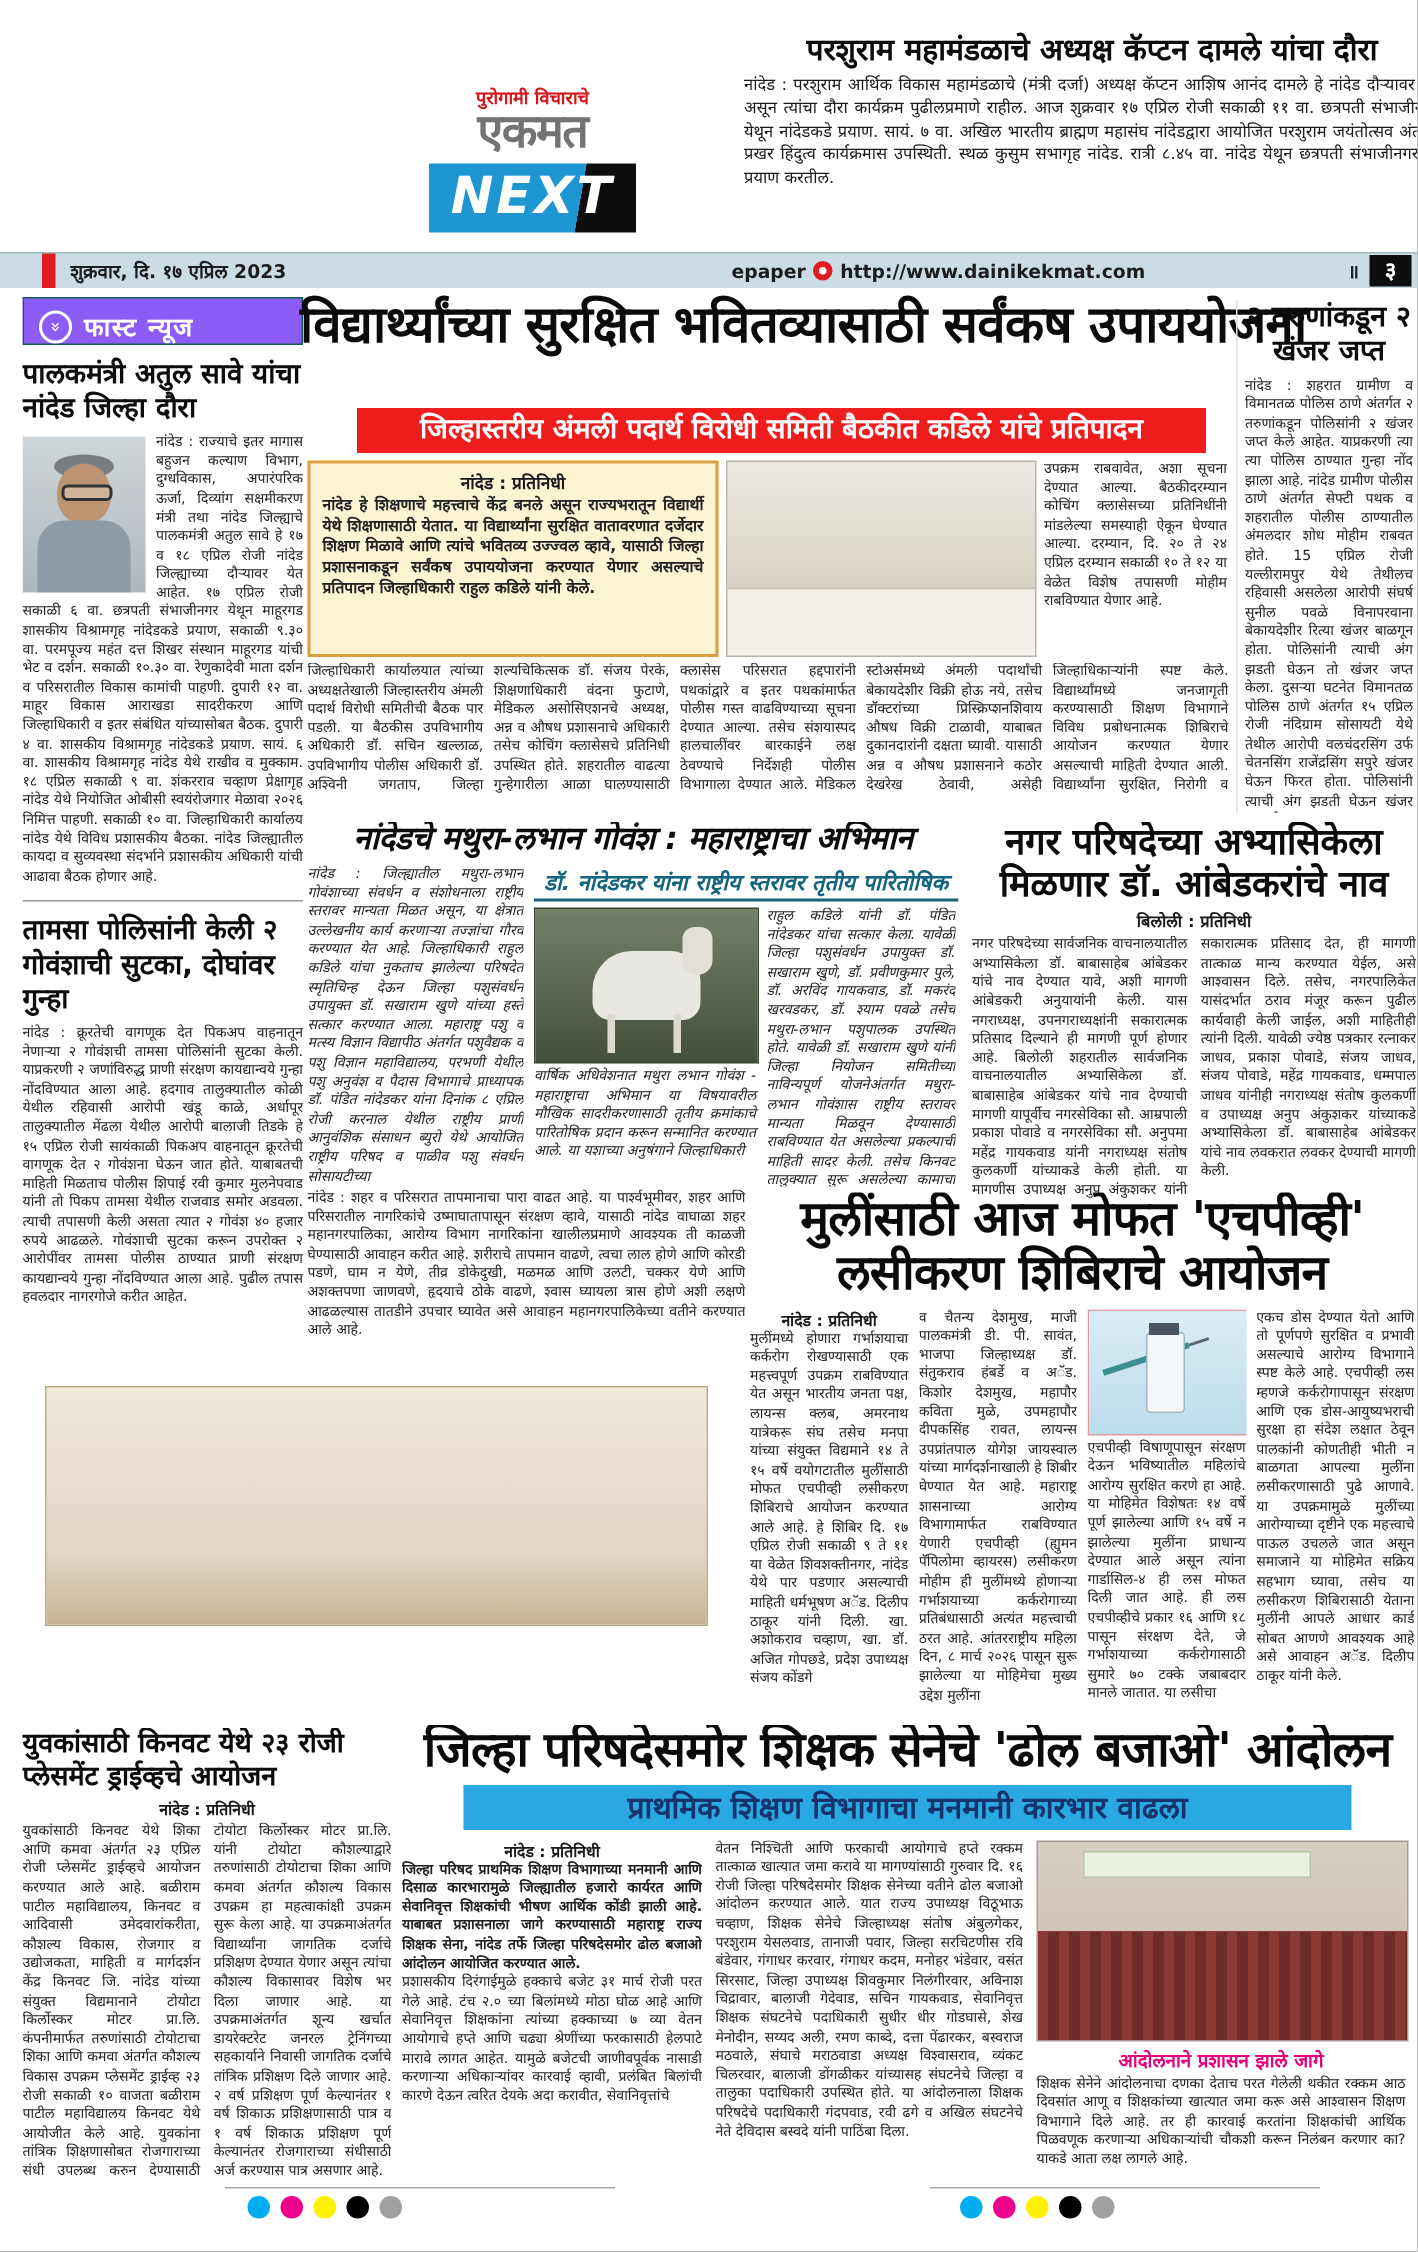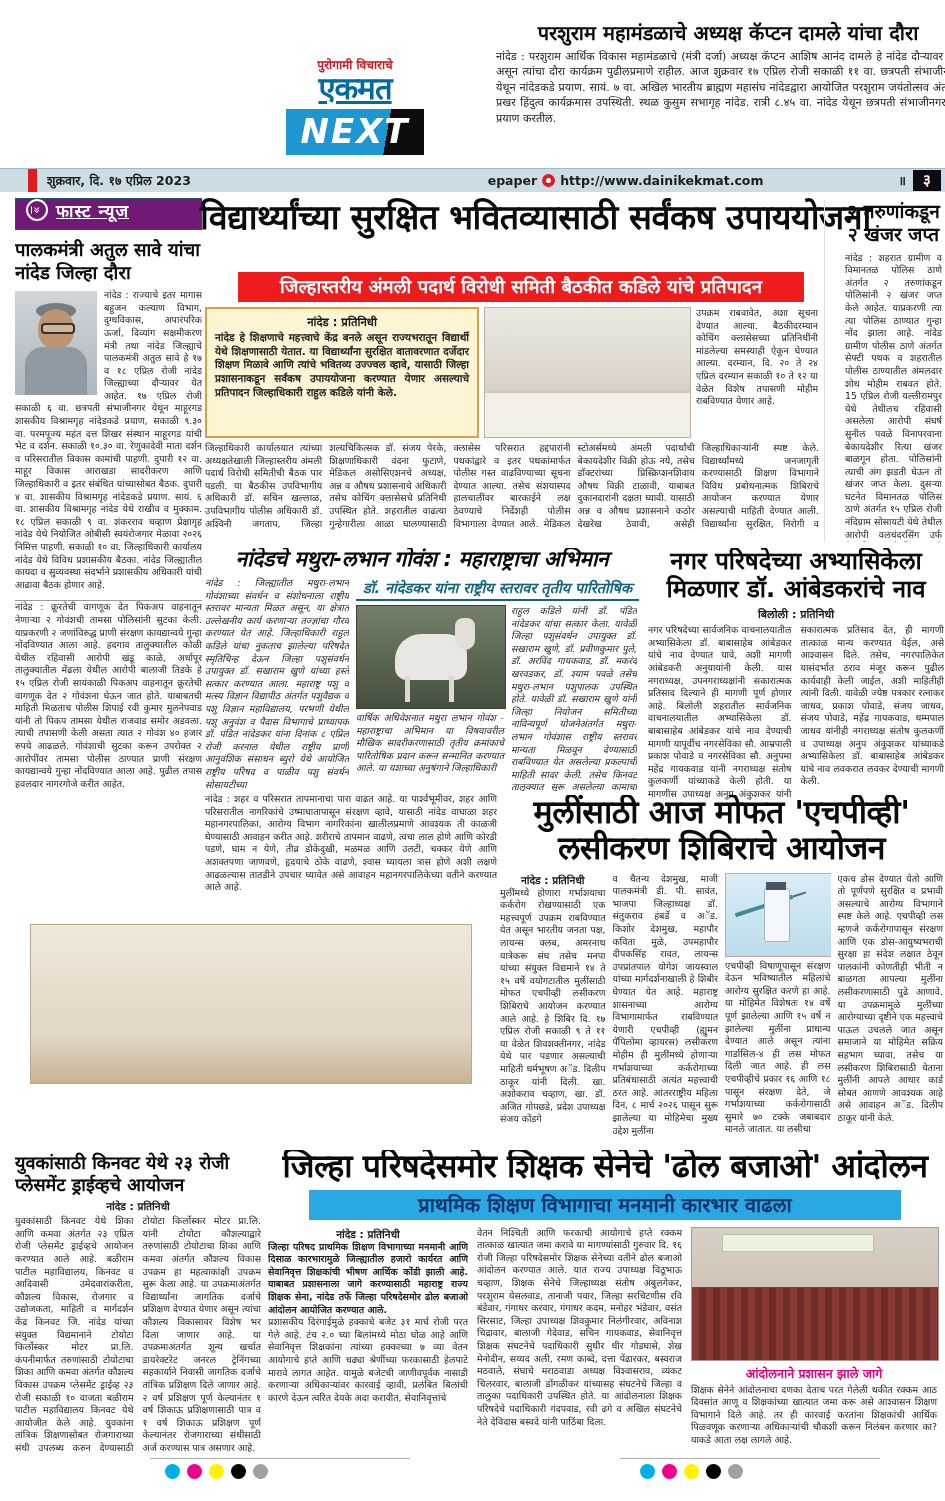--- a/index.html
+++ b/index.html
@@ -6,41 +6,41 @@
   html,body{margin:0;padding:0;background:#888;}
   .page{position:relative;width:945px;height:1501px;background:#ffffff;margin:0 auto;overflow:hidden;
         font-family:"DejaVu Sans","Liberation Sans",sans-serif;color:#1a1a1a;}
   .jt{text-align:justify;}
   .bodytxt{font-size:9.4px;line-height:1.34;color:#222;}
 
   
   .masthead-city{position:absolute;left:40px;top:44px;font-size:74px;line-height:1.0;font-weight:bold;color:#0a0a0a;letter-spacing:-2px;}
   .brand{position:absolute;left:260px;top:56px;width:190px;text-align:center;}
   .brand .tagline{font-size:12px;font-weight:bold;color:#d6151c;}
-  .brand .ekmat{font-size:31px;font-weight:bold;color:#0369a1;line-height:1.0;letter-spacing:-1px;text-decoration:underline;}
+  .brand .ekmat{font-size:31px;font-weight:bold;color:#737373;line-height:1.0;letter-spacing:-1px;}
   .next-box{margin-top:5px;display:inline-block;padding:2px 14px 4px;background:linear-gradient(100deg,#1e96d2 72%,#0d0d0d 72%);
             color:#fff;font-size:34px;font-weight:bold;font-style:italic;letter-spacing:2px;}
   .top-article{position:absolute;left:468px;top:22px;width:464px;margin-left:28px;}
   .top-article h2{margin:0 0 4px;font-size:20px;line-height:1.15;text-align:center;color:#0c0c0c;}
   .top-article p{margin:0;font-size:11px;line-height:1.4;}
 
   .dateline{position:absolute;left:0;top:168px;width:945px;height:23px;background:#ccdce4;border-top:1px solid #9fb9c4;
             display:flex;align-items:center;font-size:12.5px;font-weight:bold;color:#1c1c1c;}
   .dateline .redblock{width:9px;height:23px;background:#e11b22;margin-left:28px;}
   .dateline .date{margin-left:10px;}
   .dateline .egroup{margin-left:auto;display:flex;align-items:center;gap:5px;font-weight:bold;}
   .edot{width:13px;height:13px;border-radius:50%;background:#e11b22;display:inline-block;position:relative;}
   .edot:after{content:"";position:absolute;left:4px;top:4px;width:5px;height:5px;border-radius:50%;background:#fff;}
   .dateline .sp{width:135px;}
   .dateline .bars{font-weight:bold;color:#123;letter-spacing:1px;}
   .pagenum{width:28px;height:21px;background:#0d0d0d;color:#fff;text-align:center;line-height:21px;font-size:15px;margin:0 4px 0 6px;}
 
   
   .fast-news{position:absolute;left:15px;top:198px;width:187px;height:722px;overflow:hidden;}
-  .fn-head{background:#701a75;color:#fff;height:30px;display:flex;align-items:flex-start;gap:8px;padding:0 10px;border:1px solid #155c54;text-decoration:underline;}
+  .fn-head{background:#8b5cf6;color:#fff;height:30px;display:flex;align-items:flex-end;gap:8px;padding:0 10px;border:1px solid #155c54;}
   .fn-head .circ{width:18px;height:18px;border:2px solid #fff;border-radius:50%;display:flex;align-items:center;justify-content:center;
                  font-size:12px;line-height:1;transform:rotate(90deg);}
   .fn-head .t{font-size:17px;font-weight:bold;letter-spacing:1px;}
   .fn-art h3{margin:9px 0 5px;font-size:18.5px;line-height:1.22;color:#0c0c0c;}
   .fn-art .divider{border-top:1px solid #9a9a9a;margin:9px 0 0;}
   .portrait{float:left;width:82px;height:104px;margin:2px 7px 3px 0;background:linear-gradient(#cfd6da,#aeb7bc);position:relative;overflow:hidden;}
   .portrait .face{position:absolute;left:23px;top:18px;width:36px;height:40px;border-radius:50% 50% 45% 45%;background:#bd9471;}
   .portrait .hair{position:absolute;left:21px;top:12px;width:40px;height:16px;border-radius:50%;background:#777d80;}
   .portrait .glasses{position:absolute;left:26px;top:32px;width:30px;height:7px;border:2px solid #333;border-radius:4px;background:rgba(255,255,255,.3);}
   .portrait .body{position:absolute;left:10px;top:56px;width:62px;height:48px;border-radius:18px 18px 0 0;background:#8e9aa4;}
@@ -53,21 +53,21 @@
   .lead-row{position:absolute;left:205px;top:307px;width:614px;height:131px;display:flex;gap:5px;}
   .lead-box{width:274px;box-sizing:border-box;background:#fdf4d3;border:2px solid #dd9f3e;padding:5px 8px;overflow:hidden;}
   .lead-box .byline{text-align:center;font-weight:bold;font-size:11.5px;margin-bottom:2px;}
   .lead-box .lead{font-size:10.4px;line-height:1.32;font-weight:600;color:#222;}
   .photo-meeting{width:205px;background:linear-gradient(#ece9e2 0%,#dcd6ca 55%,#c4bcae 100%);position:relative;overflow:hidden;border:1px solid #b9b2a5;}
   .photo-meeting .table{position:absolute;left:0;bottom:0;width:100%;height:44px;background:#f2efe7;border-top:2px solid #cfc8ba;}
   .side-col{width:122px;overflow:hidden;}
   .main-body{position:absolute;left:205px;top:442px;width:614px;height:100px;column-count:5;column-gap:7px;overflow:hidden;}
 
   
-  .khanjar{position:absolute;left:824px;top:200px;width:118px;height:342px;overflow:hidden;border-left:1px solid #e0e0e0;padding-left:20px;box-sizing:border-box;}
+  .khanjar{position:absolute;left:824px;top:200px;width:118px;height:342px;overflow:hidden;border-left:1px solid #e0e0e0;padding-left:5px;box-sizing:border-box;}
   .khanjar h3{margin:0 0 6px;font-size:19px;line-height:1.2;text-align:center;color:#0c0c0c;}
 
   
   .gowansh{position:absolute;left:205px;top:548px;width:434px;height:243px;overflow:hidden;font-style:italic;}
   .gowansh h2{margin:0 0 6px;font-size:21px;line-height:1.1;text-align:center;white-space:nowrap;color:#0b0b0b;letter-spacing:-0.3px;}
   .gw-row{display:flex;gap:7px;}
   .gw-c1{width:144px;overflow:hidden;}
   .gw-right{width:283px;}
   .gw-sub{font-size:14.5px;font-weight:bold;color:#14647d;text-align:center;border-bottom:2px solid #14647d;padding-bottom:2px;margin-bottom:4px;white-space:nowrap;overflow:hidden;}
   .gw-inner{display:flex;gap:7px;}
@@ -181,20 +181,21 @@
       <div class="bodytxt jt">
         <span class="portrait">
           <span class="hair"></span>
           <span class="face"></span>
           <span class="glasses"></span>
           <span class="body"></span>
         </span>
         <span>नांदेड : राज्याचे इतर मागास बहुजन कल्याण विभाग, दुग्धविकास, अपारंपरिक ऊर्जा, दिव्यांग सक्षमीकरण मंत्री तथा नांदेड जिल्ह्याचे पालकमंत्री अतुल सावे हे १७ व १८ एप्रिल रोजी नांदेड जिल्ह्याच्या दौऱ्यावर येत आहेत. १७ एप्रिल रोजी सकाळी ६ वा. छत्रपती संभाजीनगर येथून माहूरगड शासकीय विश्रामगृह नांदेडकडे प्रयाण, सकाळी ९.३० वा. परमपूज्य महंत दत्त शिखर संस्थान माहूरगड यांची भेट व दर्शन. सकाळी १०.३० वा. रेणुकादेवी माता दर्शन व परिसरातील विकास कामांची पाहणी. दुपारी १२ वा. माहूर विकास आराखडा सादरीकरण आणि जिल्हाधिकारी व इतर संबंधित यांच्यासोबत बैठक. दुपारी ४ वा. शासकीय विश्रामगृह नांदेडकडे प्रयाण. सायं. ६ वा. शासकीय विश्रामगृह नांदेड येथे राखीव व मुक्काम. १८ एप्रिल सकाळी ९ वा. शंकरराव चव्हाण प्रेक्षागृह नांदेड येथे नियोजित ओबीसी स्वयंरोजगार मेळावा २०२६ निमित्त पाहणी. सकाळी १० वा. जिल्हाधिकारी कार्यालय नांदेड येथे विविध प्रशासकीय बैठका. नांदेड जिल्ह्यातील कायदा व सुव्यवस्था संदर्भाने प्रशासकीय अधिकारी यांची आढावा बैठक होणार आहे.</span>
       </div>
       <div class="divider"></div>
+      <h3>तामसा पोलिसांनी केली २ गोवंशाची सुटका, दोघांवर गुन्हा</h3>
       <div class="bodytxt jt">नांदेड : क्रूरतेची वागणूक देत पिकअप वाहनातून नेणाऱ्या २ गोवंशची तामसा पोलिसांनी सुटका केली. याप्रकरणी २ जणांविरुद्ध प्राणी संरक्षण कायद्यान्वये गुन्हा नोंदविण्यात आला आहे. हदगाव तालुक्यातील कोळी येथील रहिवासी आरोपी खंडू काळे, अर्धापूर तालुक्यातील मेंढला येथील आरोपी बालाजी तिडके हे १५ एप्रिल रोजी सायंकाळी पिकअप वाहनातून क्रूरतेची वागणूक देत २ गोवंशना घेऊन जात होते. याबाबतची माहिती मिळताच पोलीस शिपाई रवी कुमार मुलनेपवाड यांनी तो पिकप तामसा येथील राजवाड समोर अडवला. त्याची तपासणी केली असता त्यात २ गोवंश ४० हजार रुपये आढळले. गोवंशाची सुटका करून उपरोक्त २ आरोपींवर तामसा पोलीस ठाण्यात प्राणी संरक्षण कायद्यान्वये गुन्हा नोंदविण्यात आला आहे. पुढील तपास हवलदार नागरगोजे करीत आहेत.</div>
     </div>
   </div>
 
   <div class="main-hl">विद्यार्थ्यांच्या सुरक्षित भवितव्यासाठी सर्वंकष उपाययोजना</div>
   <div class="red-bar">जिल्हास्तरीय अंमली पदार्थ विरोधी समिती बैठकीत कडिले यांचे प्रतिपादन</div>
 
   <div class="lead-row">
     <div class="lead-box">
       <div class="byline">नांदेड : प्रतिनिधी</div>

